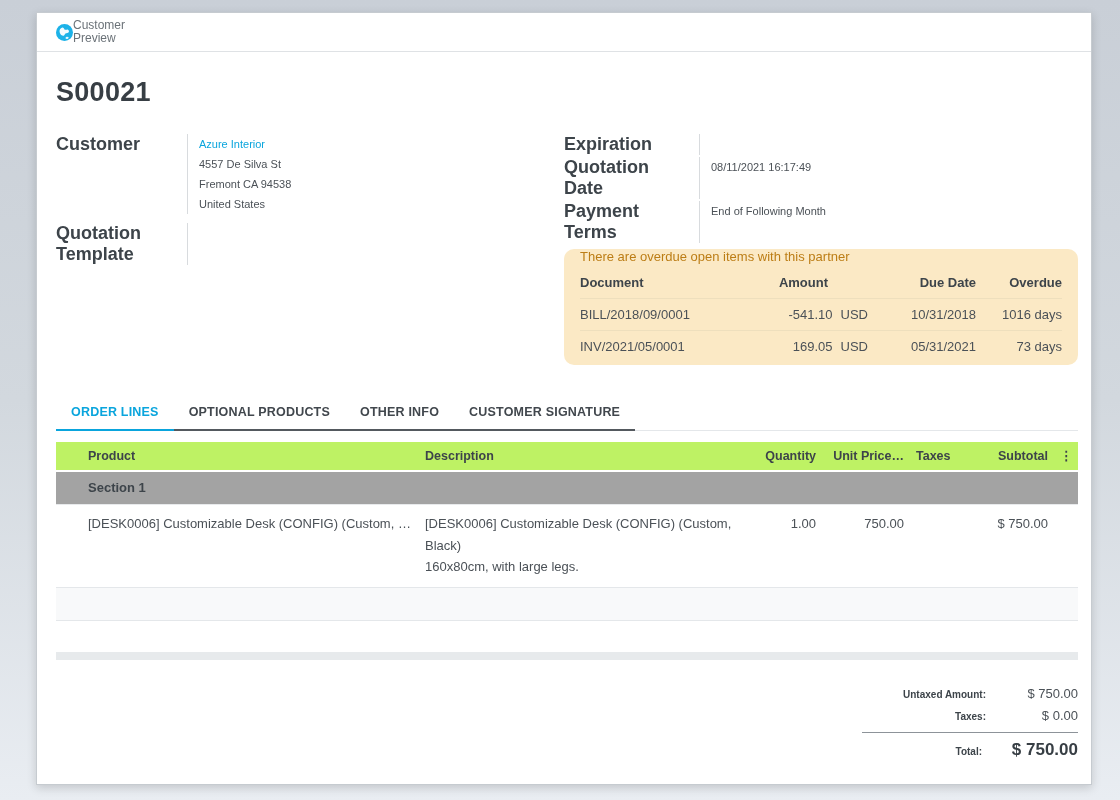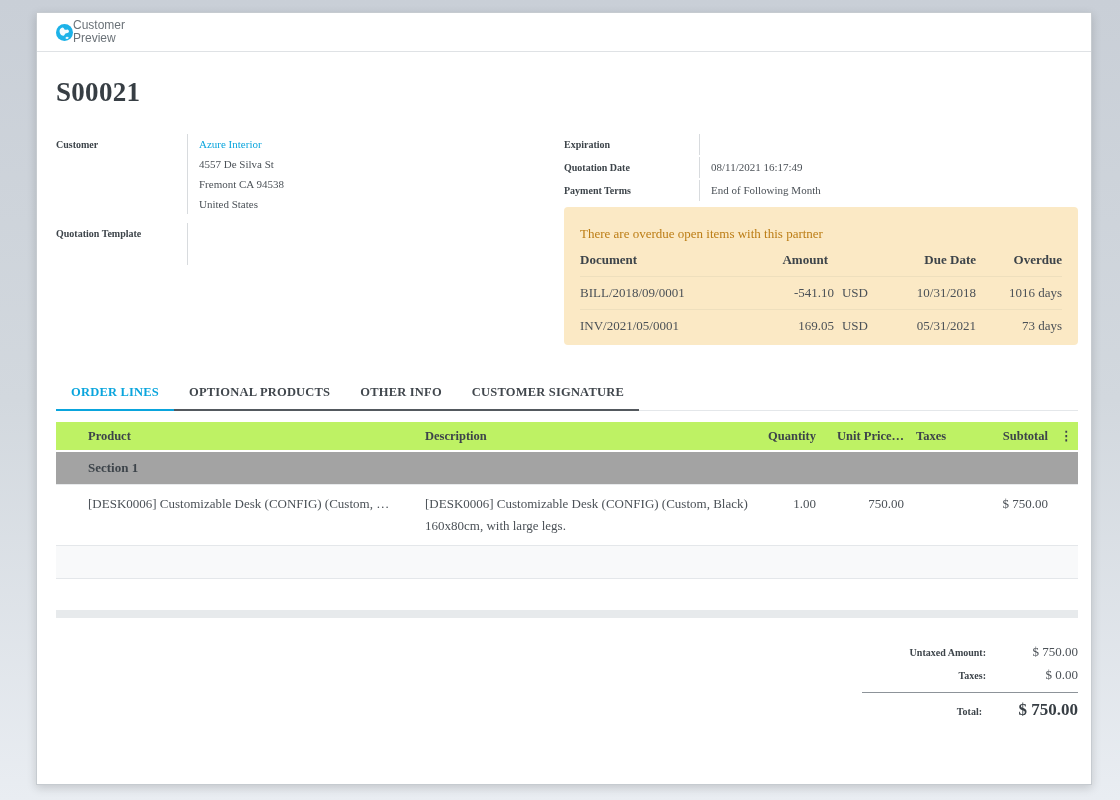--- a/index.html
+++ b/index.html
@@ -13,40 +13,40 @@
     position:absolute; left:36px; top:12px; width:1056px; height:773px;
     background:#ffffff; border:1px solid #c6cbd0;
     box-shadow: 0 3px 9px rgba(0,0,0,.16);
   }
   
   .topbar { height:39px; border-bottom:1px solid #dfe2e5; display:flex; align-items:center; padding-left:19px; }
   .topbar-tab { display:flex; align-items:center; gap:0; cursor:pointer; }
   .topbar-label { font-size:12px; color:#6b7278; line-height:13px; width:64px; }
   .globe { width:17px; height:17px; flex:none; }
 
-  .content { padding:0 13px 0 19px;font-family:Liberation Serif, serif; }
+  .content { padding:0 13px 0 19px; }
   .title { margin:25px 0 0 0; font-size:27px; font-weight:bold; color:#373e44; letter-spacing:.3px; }
 
   
   .details { display:flex; margin-top:26px; align-items:flex-start; }
   .details-left { width:508px; flex:none; }
   .details-right { flex:1; }
   .field { display:flex; }
-  .flabel { font-weight:bold; color:#3d444a; font-size:10px; line-height:21px; padding-right:8px; }
+  .flabel { font-weight:bold; color:#3d444a; font-size:18px; line-height:21px; padding-right:8px; }
   .details-left .flabel { width:131px; }
   .details-right .flabel { width:135px; }
   .fvalue { flex:1; border-left:1px solid #d8dbde; padding-left:11px; font-size:11px; color:#4b5157; line-height:20px; min-height:21px; }
   .field-qt { margin-top:9px; }
   .field-qt .fvalue { min-height:42px; }
   .details-right .field { margin-bottom:2px; }
   .details-right .fvalue { line-height:21px; }
   .link { color:#0aa5dd; cursor:pointer; }
 
   
-  .alert { margin-top:6px; background:#fbe9c5; border-radius:4px; padding:19px 16px 3px 16px; }
+  .alert { margin-top:6px; background:#fbe9c5; border-radius:10px; padding:0 16px 3px 16px; }
   .alert-message { color:#bc7d15; font-size:13px; line-height:16px; }
   .alert-table { margin-top:7px; font-size:13px; color:#4b5157; }
   .arow { display:flex; align-items:baseline; padding:8px 0; border-top:1px solid #eedfbd; }
   .arow.head { border-top:none; font-weight:bold; color:#3d444a; padding:3px 0 8px 0; }
   .a-doc { flex:1; }
   .a-amt { width:130px; display:flex; justify-content:flex-end; gap:8px; }
   .arow.head .a-amt { display:block; text-align:right; padding-right:40px; }
   .a-due { width:108px; text-align:right; }
   .a-over { width:86px; text-align:right; }
 

